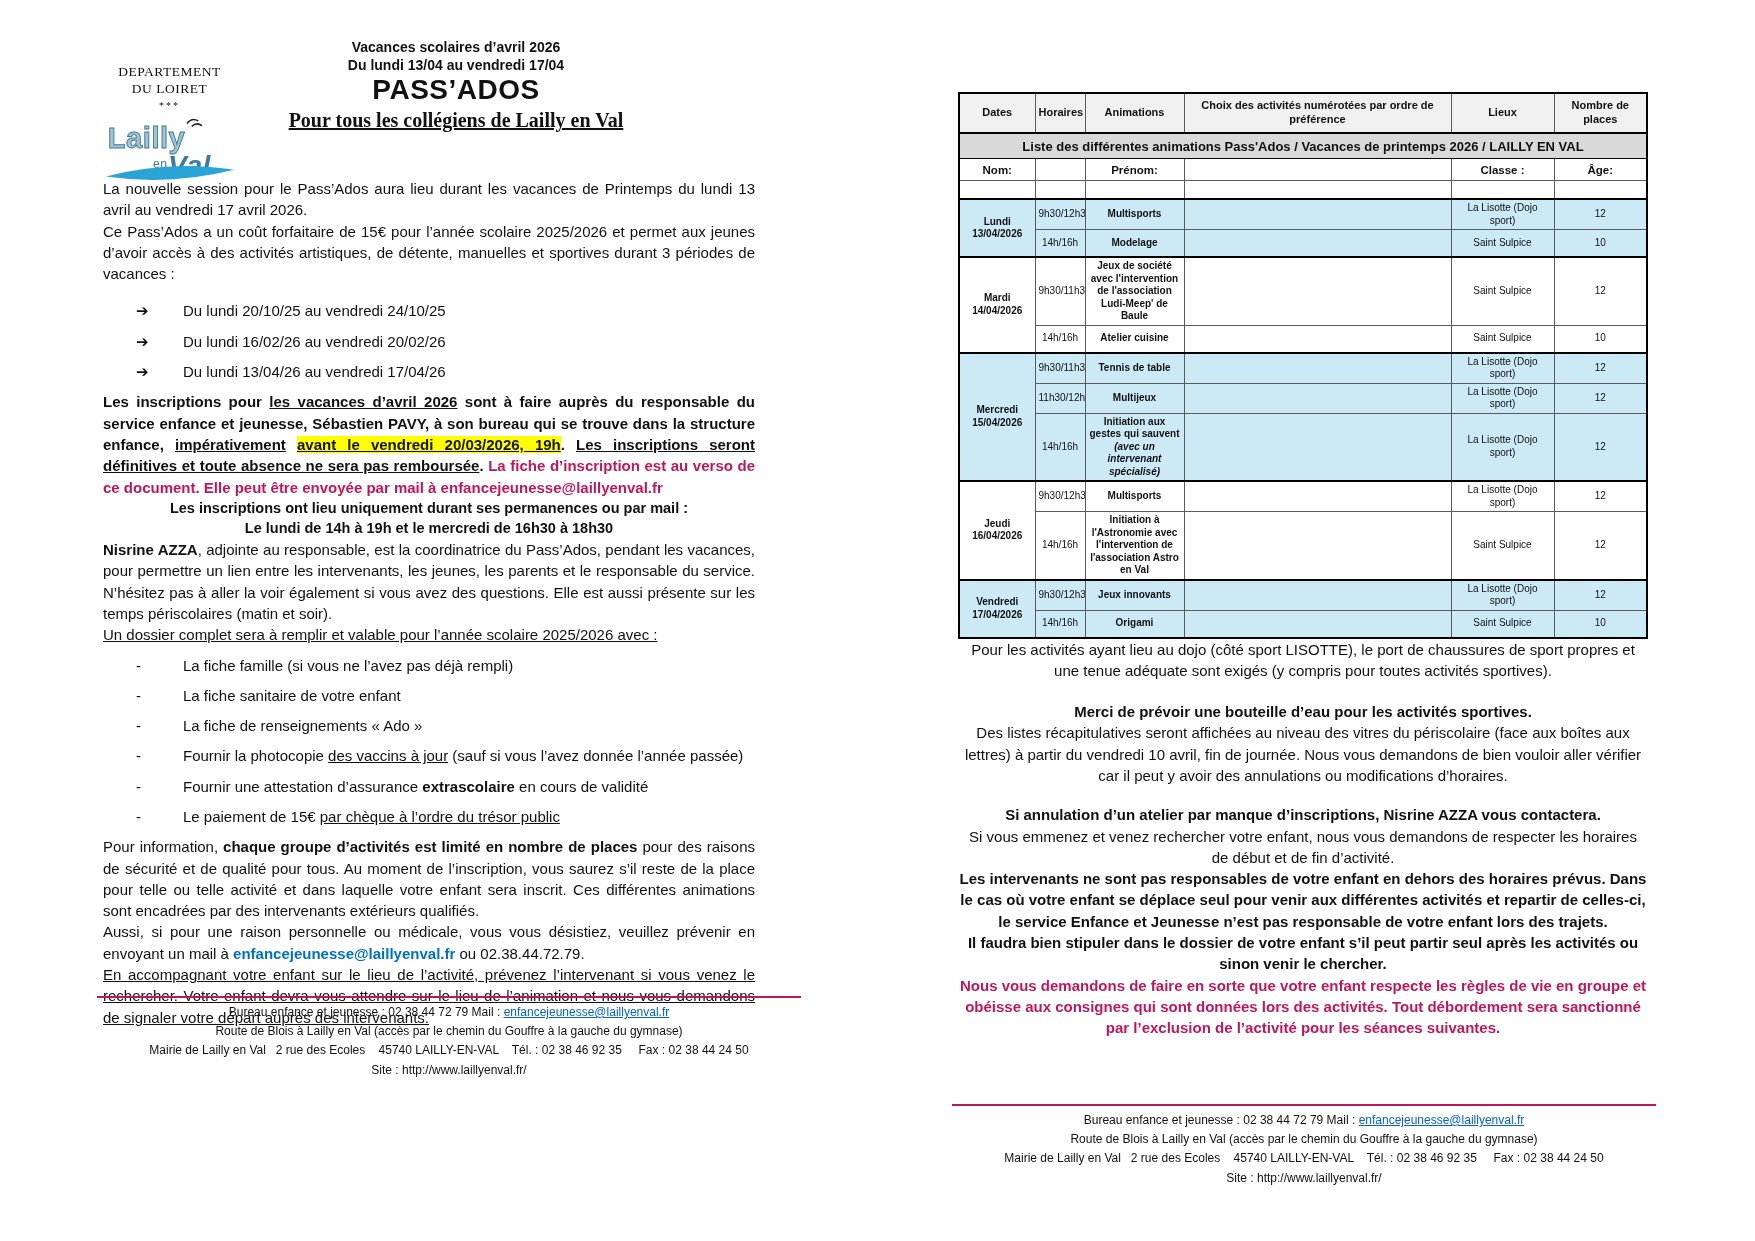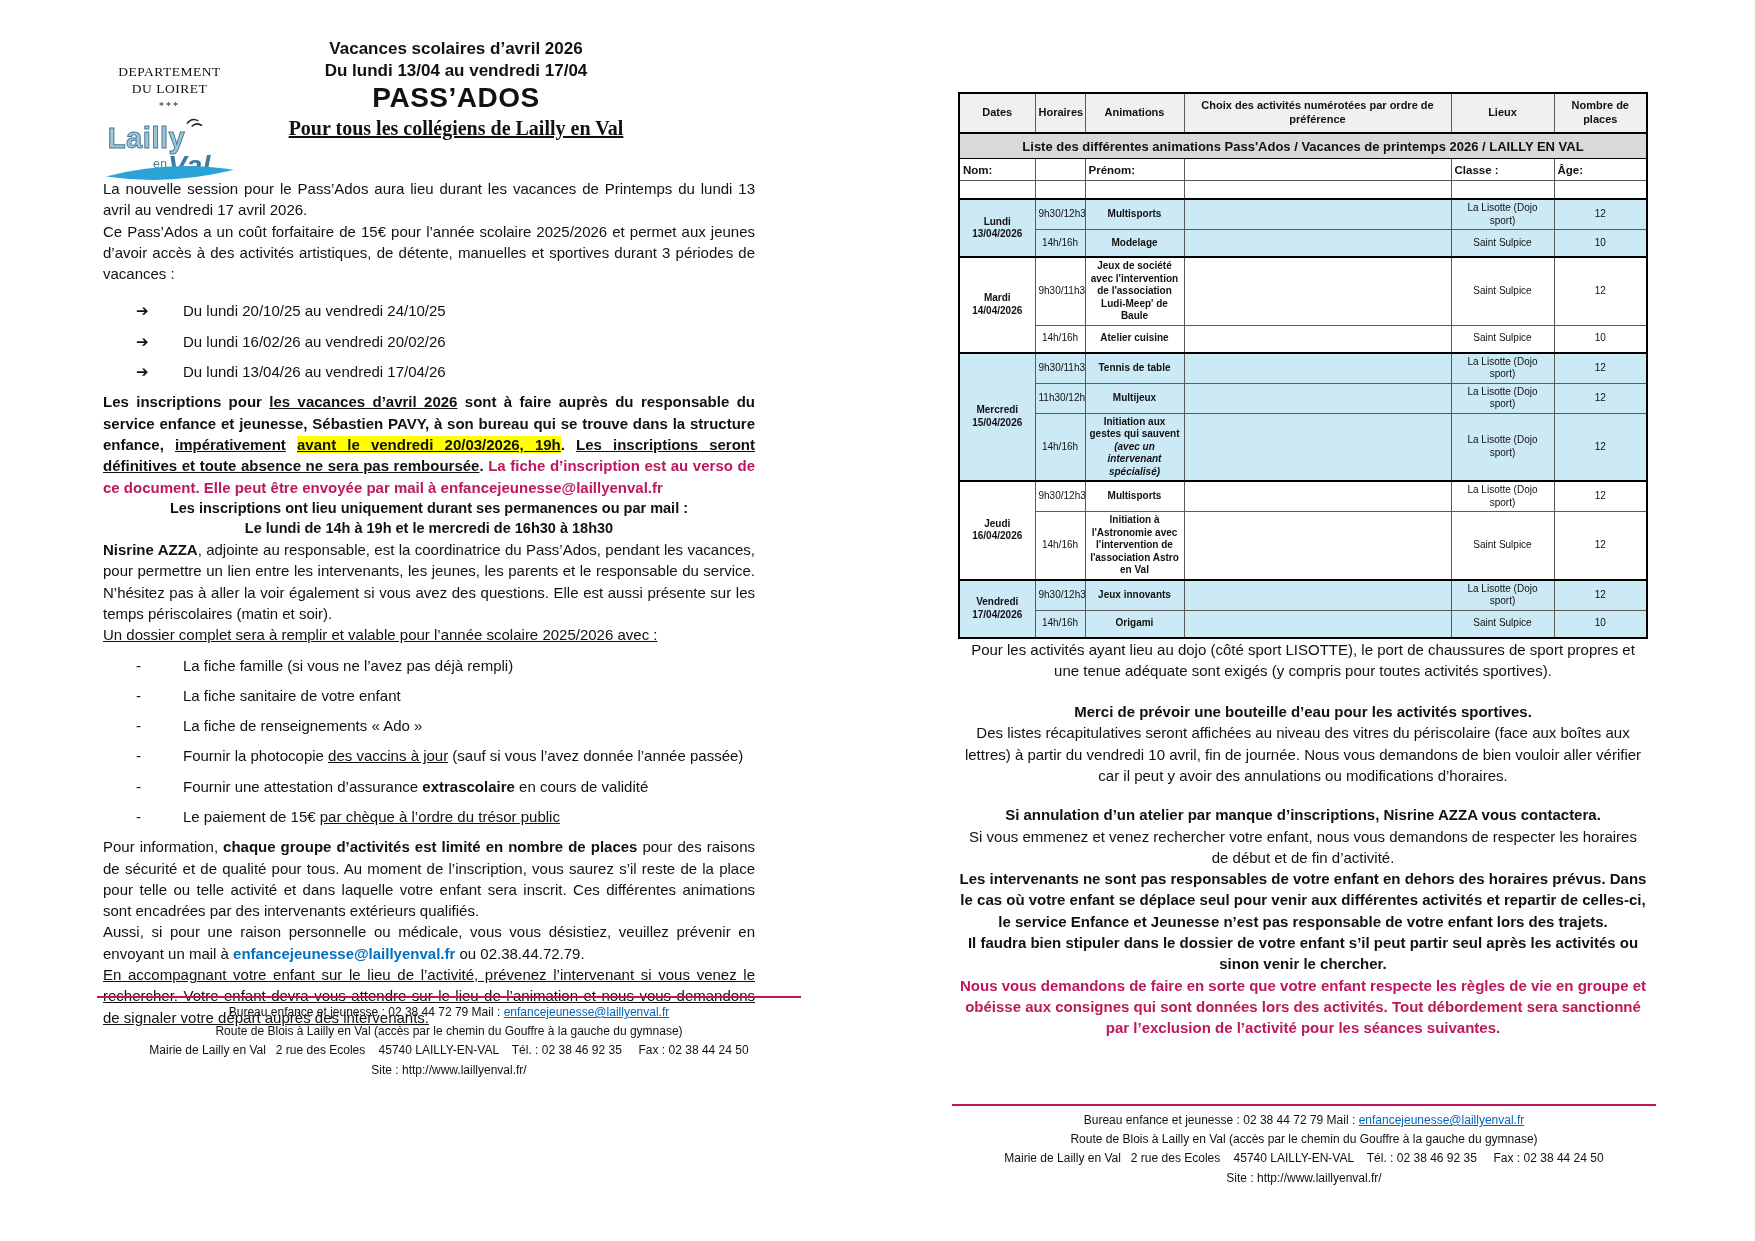--- a/index.html
+++ b/index.html
@@ -18,21 +18,21 @@
   .lk{color:#0070c0;font-weight:700}
   .fl{color:#0563c1;text-decoration:underline}
   
   .page1{left:95px;top:38px;width:700px}
   .p1-top{position:relative;height:140px}
   .dept{position:absolute;left:2px;top:26px;width:145px;text-align:center;
         font-family:"Liberation Serif","DejaVu Serif",serif;font-size:13.5px;line-height:1.25;letter-spacing:.5px}
   .dept .stars{font-size:10px;letter-spacing:2px;margin-top:2px}
   .logo{display:block;margin:2px auto 0 auto}
   .titles{position:absolute;left:145px;top:0;width:432px;text-align:center}
-  .t1{font-weight:700;font-size:17px;line-height:1.3}
+  .t1{font-weight:700;font-size:14px;line-height:1.3}
   .t2{font-weight:700;font-size:28px;letter-spacing:.5px;}
   .t3{font-family:"Liberation Serif","DejaVu Serif",serif;font-weight:700;font-size:20px;
       text-decoration:underline;margin-top:3px}
   .body1{width:652px;margin-left:8px;font-size:15px;line-height:1.42}
   .body1 p{margin:0}
   .j{text-align:justify}
   .ctr{text-align:center}
   .mt6{margin-top:6px}.mt10{margin-top:10px}.mt12{margin-top:12px}.mt14{margin-top:14px}
   .mt16{margin-top:16px}.mt18{margin-top:18px}.mt20{margin-top:20px}.mt22{margin-top:22px}
   .mt30{margin-top:30px}.mt38{margin-top:38px}.mt60{margin-top:60px}
@@ -45,21 +45,21 @@
   .footer{position:absolute;width:704px;text-align:center;font-size:12px;line-height:1.6;
           border-top:2px solid #be185d;padding-top:5px}
   .footer .pre{white-space:pre-wrap}
   .footer1{left:97px;top:996px}
   .footer2{left:952px;top:1104px}
   
   .page2{left:950px;top:92px;width:706px}
   table.acts{border-collapse:collapse;width:688px;table-layout:fixed;margin-left:8px;border:2px solid #000}
   .acts td,.acts th{border:1px solid #5a5a5a;padding:2px 3px;vertical-align:middle;overflow:hidden}
   .acts tr.tt td{background:#d9d9d9;font-weight:700;font-size:13px;text-align:center;height:20px;border-color:#000}
-  .acts tr.idr td{font-weight:700;font-size:11.5px;height:17px;text-align:left;background:#fff}
+  .acts tr.idr td{font-weight:700;font-size:11.5px;height:17px;text-align:center;background:#fff}
   .acts tr.sp td{height:13px;background:#fff}
   .acts thead.hd th{background:#f0f0f0;font-weight:700;font-size:11px;text-align:center;
                     border-top:2px solid #000;border-bottom:2px solid #000;height:34px;line-height:1.25}
   .acts tbody.dayg{border-top:2px solid #000}
   .acts tbody.dayg td{height:22px;text-align:center;font-size:10px;line-height:1.25}
   .acts tbody.shade td{background:#cce9f6}
   .acts td.date{font-weight:700;font-size:10px}
   .acts td.time{font-size:9.5px}
   .acts td.act{font-weight:700;font-size:10.5px}
   .acts td.place{font-size:9.5px}

